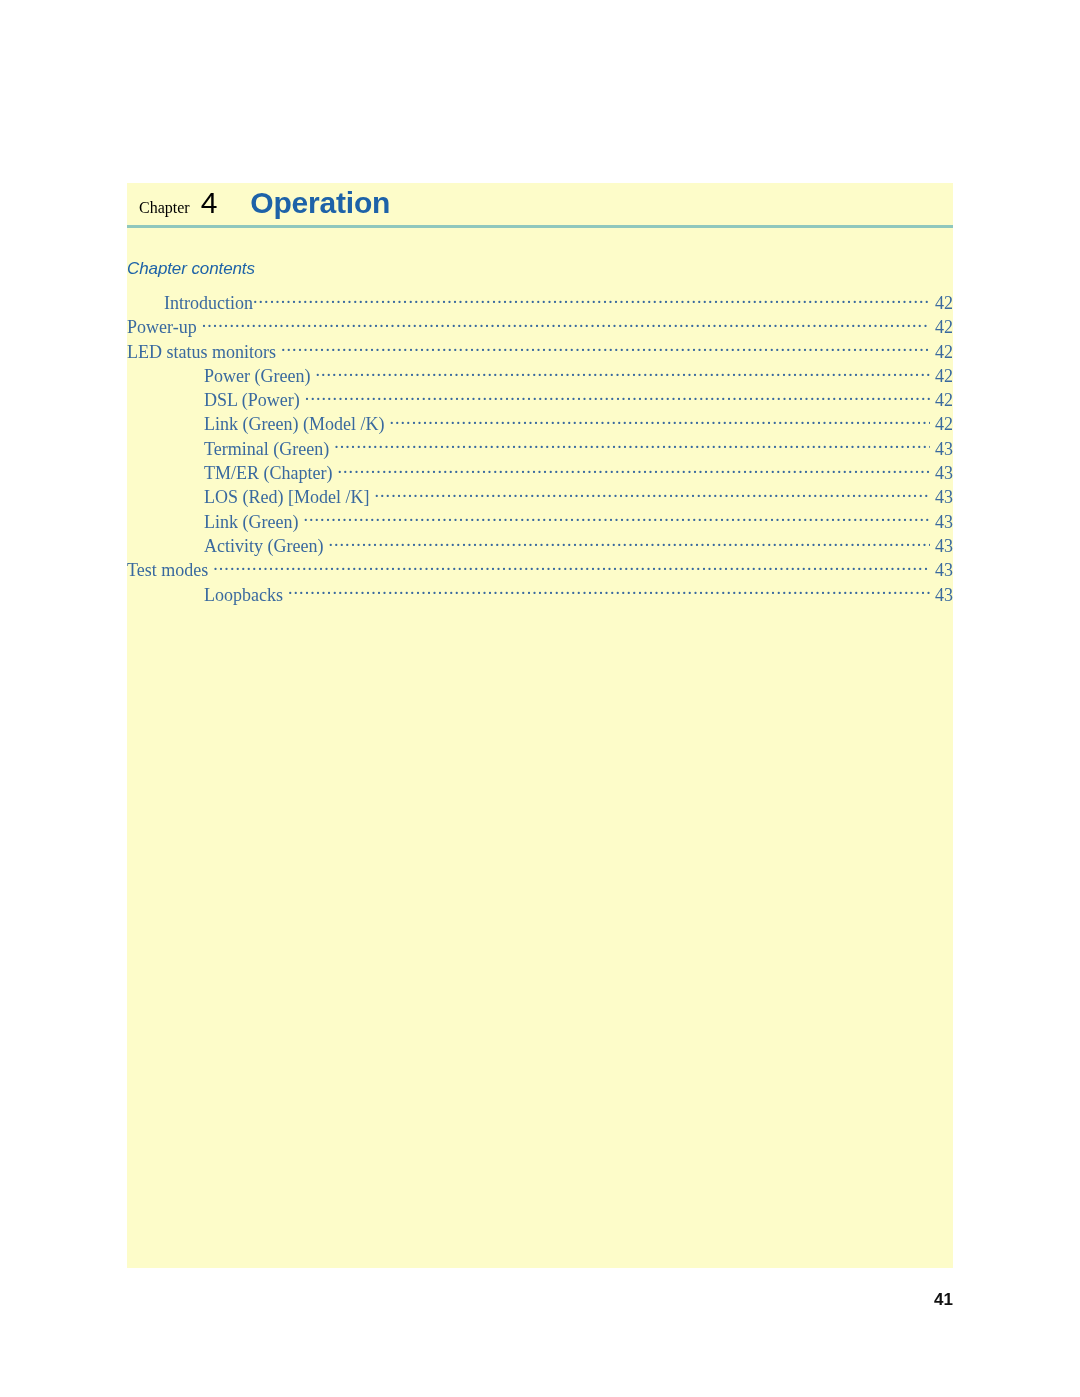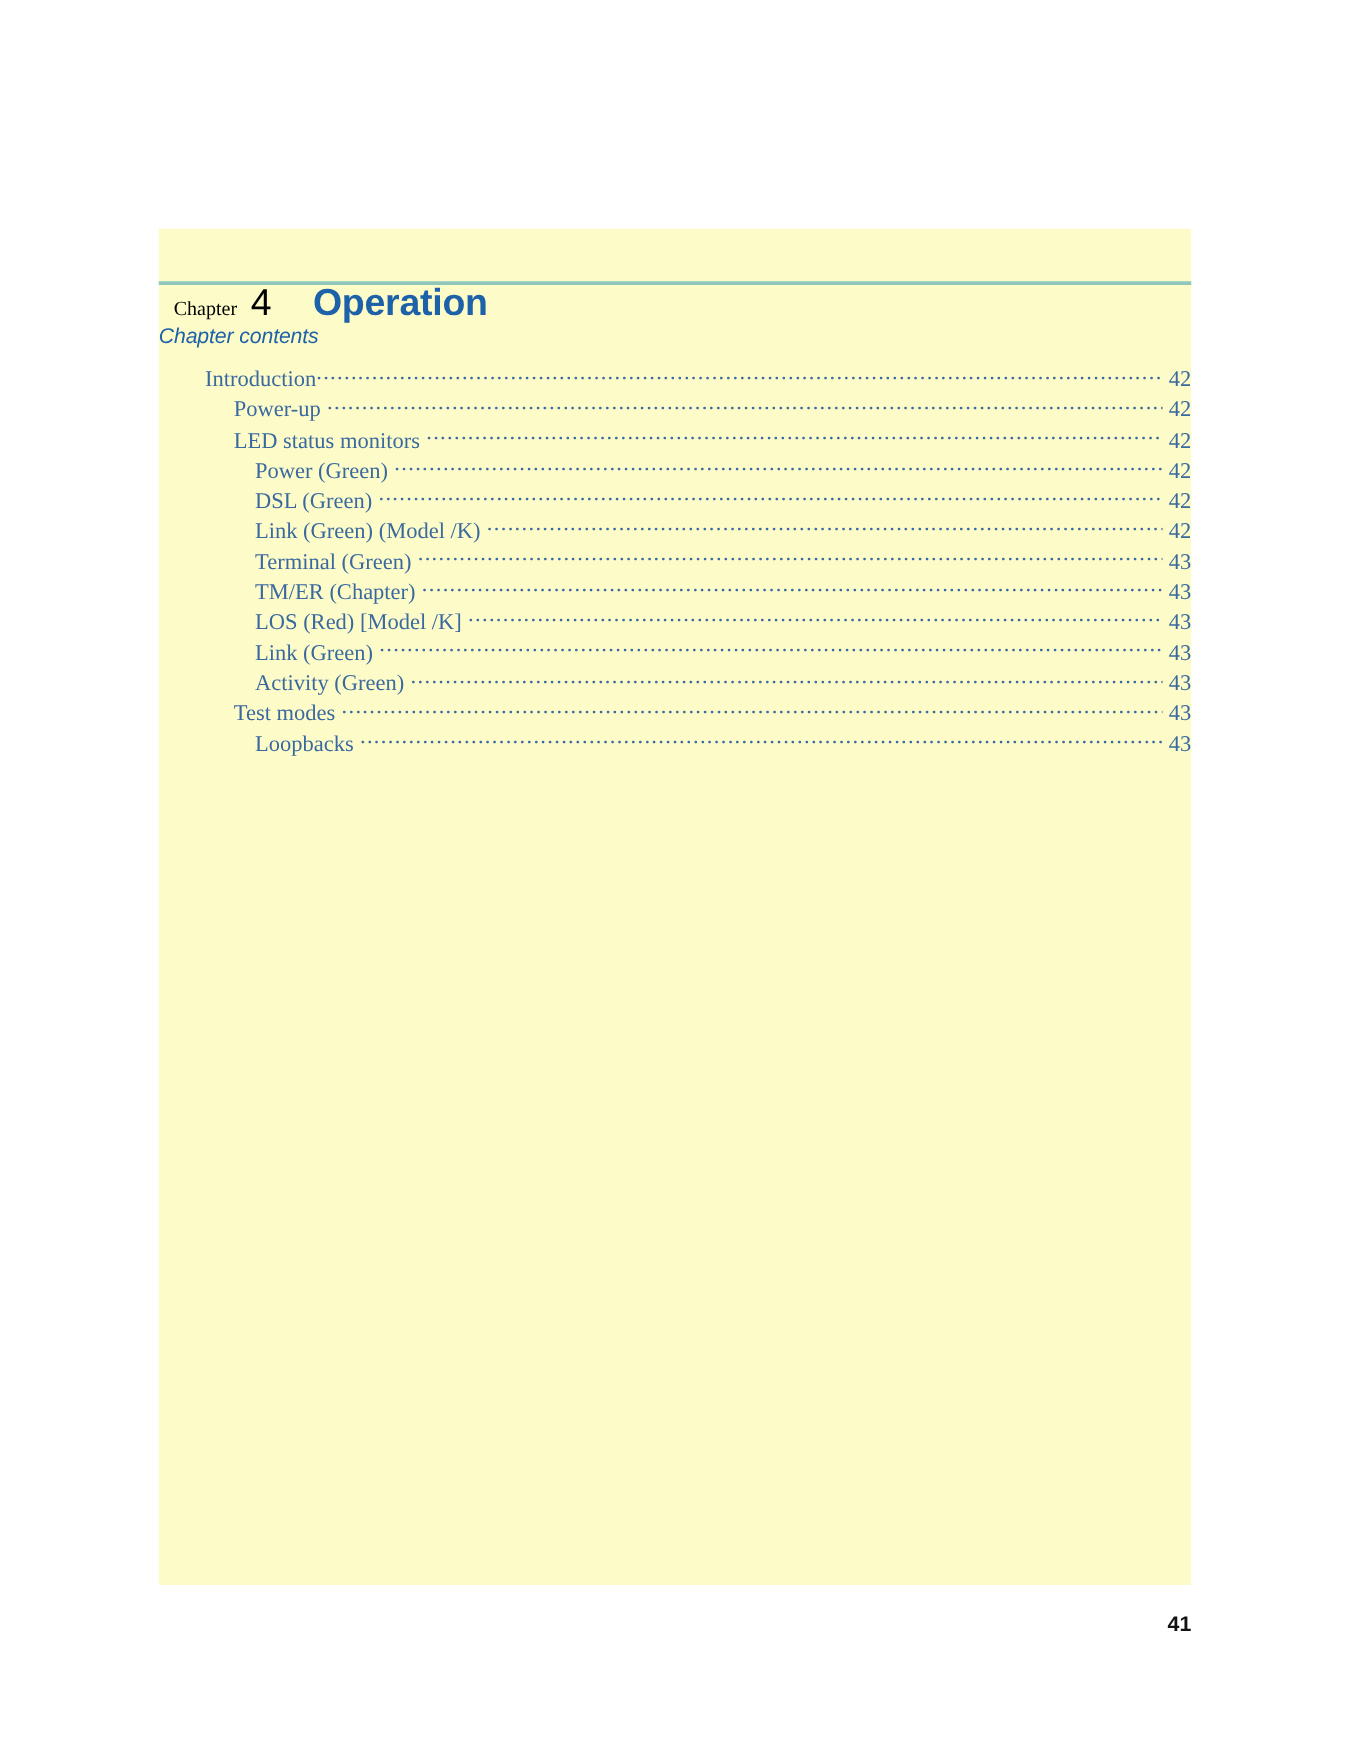--- a/index.html
+++ b/index.html
@@ -27,21 +27,20 @@
 
   
   #chapter-title-row {
     position: absolute;
     left: 12px;
     top: 3px;
     height: 40px;
     display: flex;
     align-items: baseline;
     white-space: nowrap;
-    margin-top: 40px;
   }
   #chapter-number {
     font-family: "Liberation Sans", "DejaVu Sans", sans-serif;
     font-size: 30px;
     font-weight: 400;
     color: #000000;
     margin-left: 11px;
   }
   #chapter-name {
     font-family: "Liberation Sans", "DejaVu Sans", sans-serif;
@@ -85,21 +84,21 @@
   .toc-row {
     display: flex;
     align-items: baseline;
     font-size: 18px;
     color: #39699f;
     height: 24.3px;
     line-height: 24.3px;
     white-space: nowrap;
   }
   .toc-row.lvl1 { padding-left: 37px; }
-  .toc-row.lvl2 { padding-left: 60px; }
+  .toc-row.lvl2 { }
   .toc-row.lvl3 { padding-left: 77px; }
 
   .toc-title { flex: 0 0 auto; }
   .toc-title.gap { margin-right: 5px; }
 
   .toc-leader {
     flex: 1 1 auto;
     overflow: hidden;
     height: 18px;
     position: relative;
@@ -167,21 +166,21 @@
         <span class="toc-title gap">LED status monitors</span>
         <span class="toc-leader"></span>
         <span class="toc-page">42</span>
       </div>
       <div class="toc-row lvl3">
         <span class="toc-title gap">Power (Green)</span>
         <span class="toc-leader"></span>
         <span class="toc-page">42</span>
       </div>
       <div class="toc-row lvl3">
-        <span class="toc-title gap">DSL (Green)</span>
+        <span class="toc-title gap">DSL (Power)</span>
         <span class="toc-leader"></span>
         <span class="toc-page">42</span>
       </div>
       <div class="toc-row lvl3">
         <span class="toc-title gap">Link (Green) (Model /K)</span>
         <span class="toc-leader"></span>
         <span class="toc-page">42</span>
       </div>
       <div class="toc-row lvl3">
         <span class="toc-title gap">Terminal (Green)</span>

